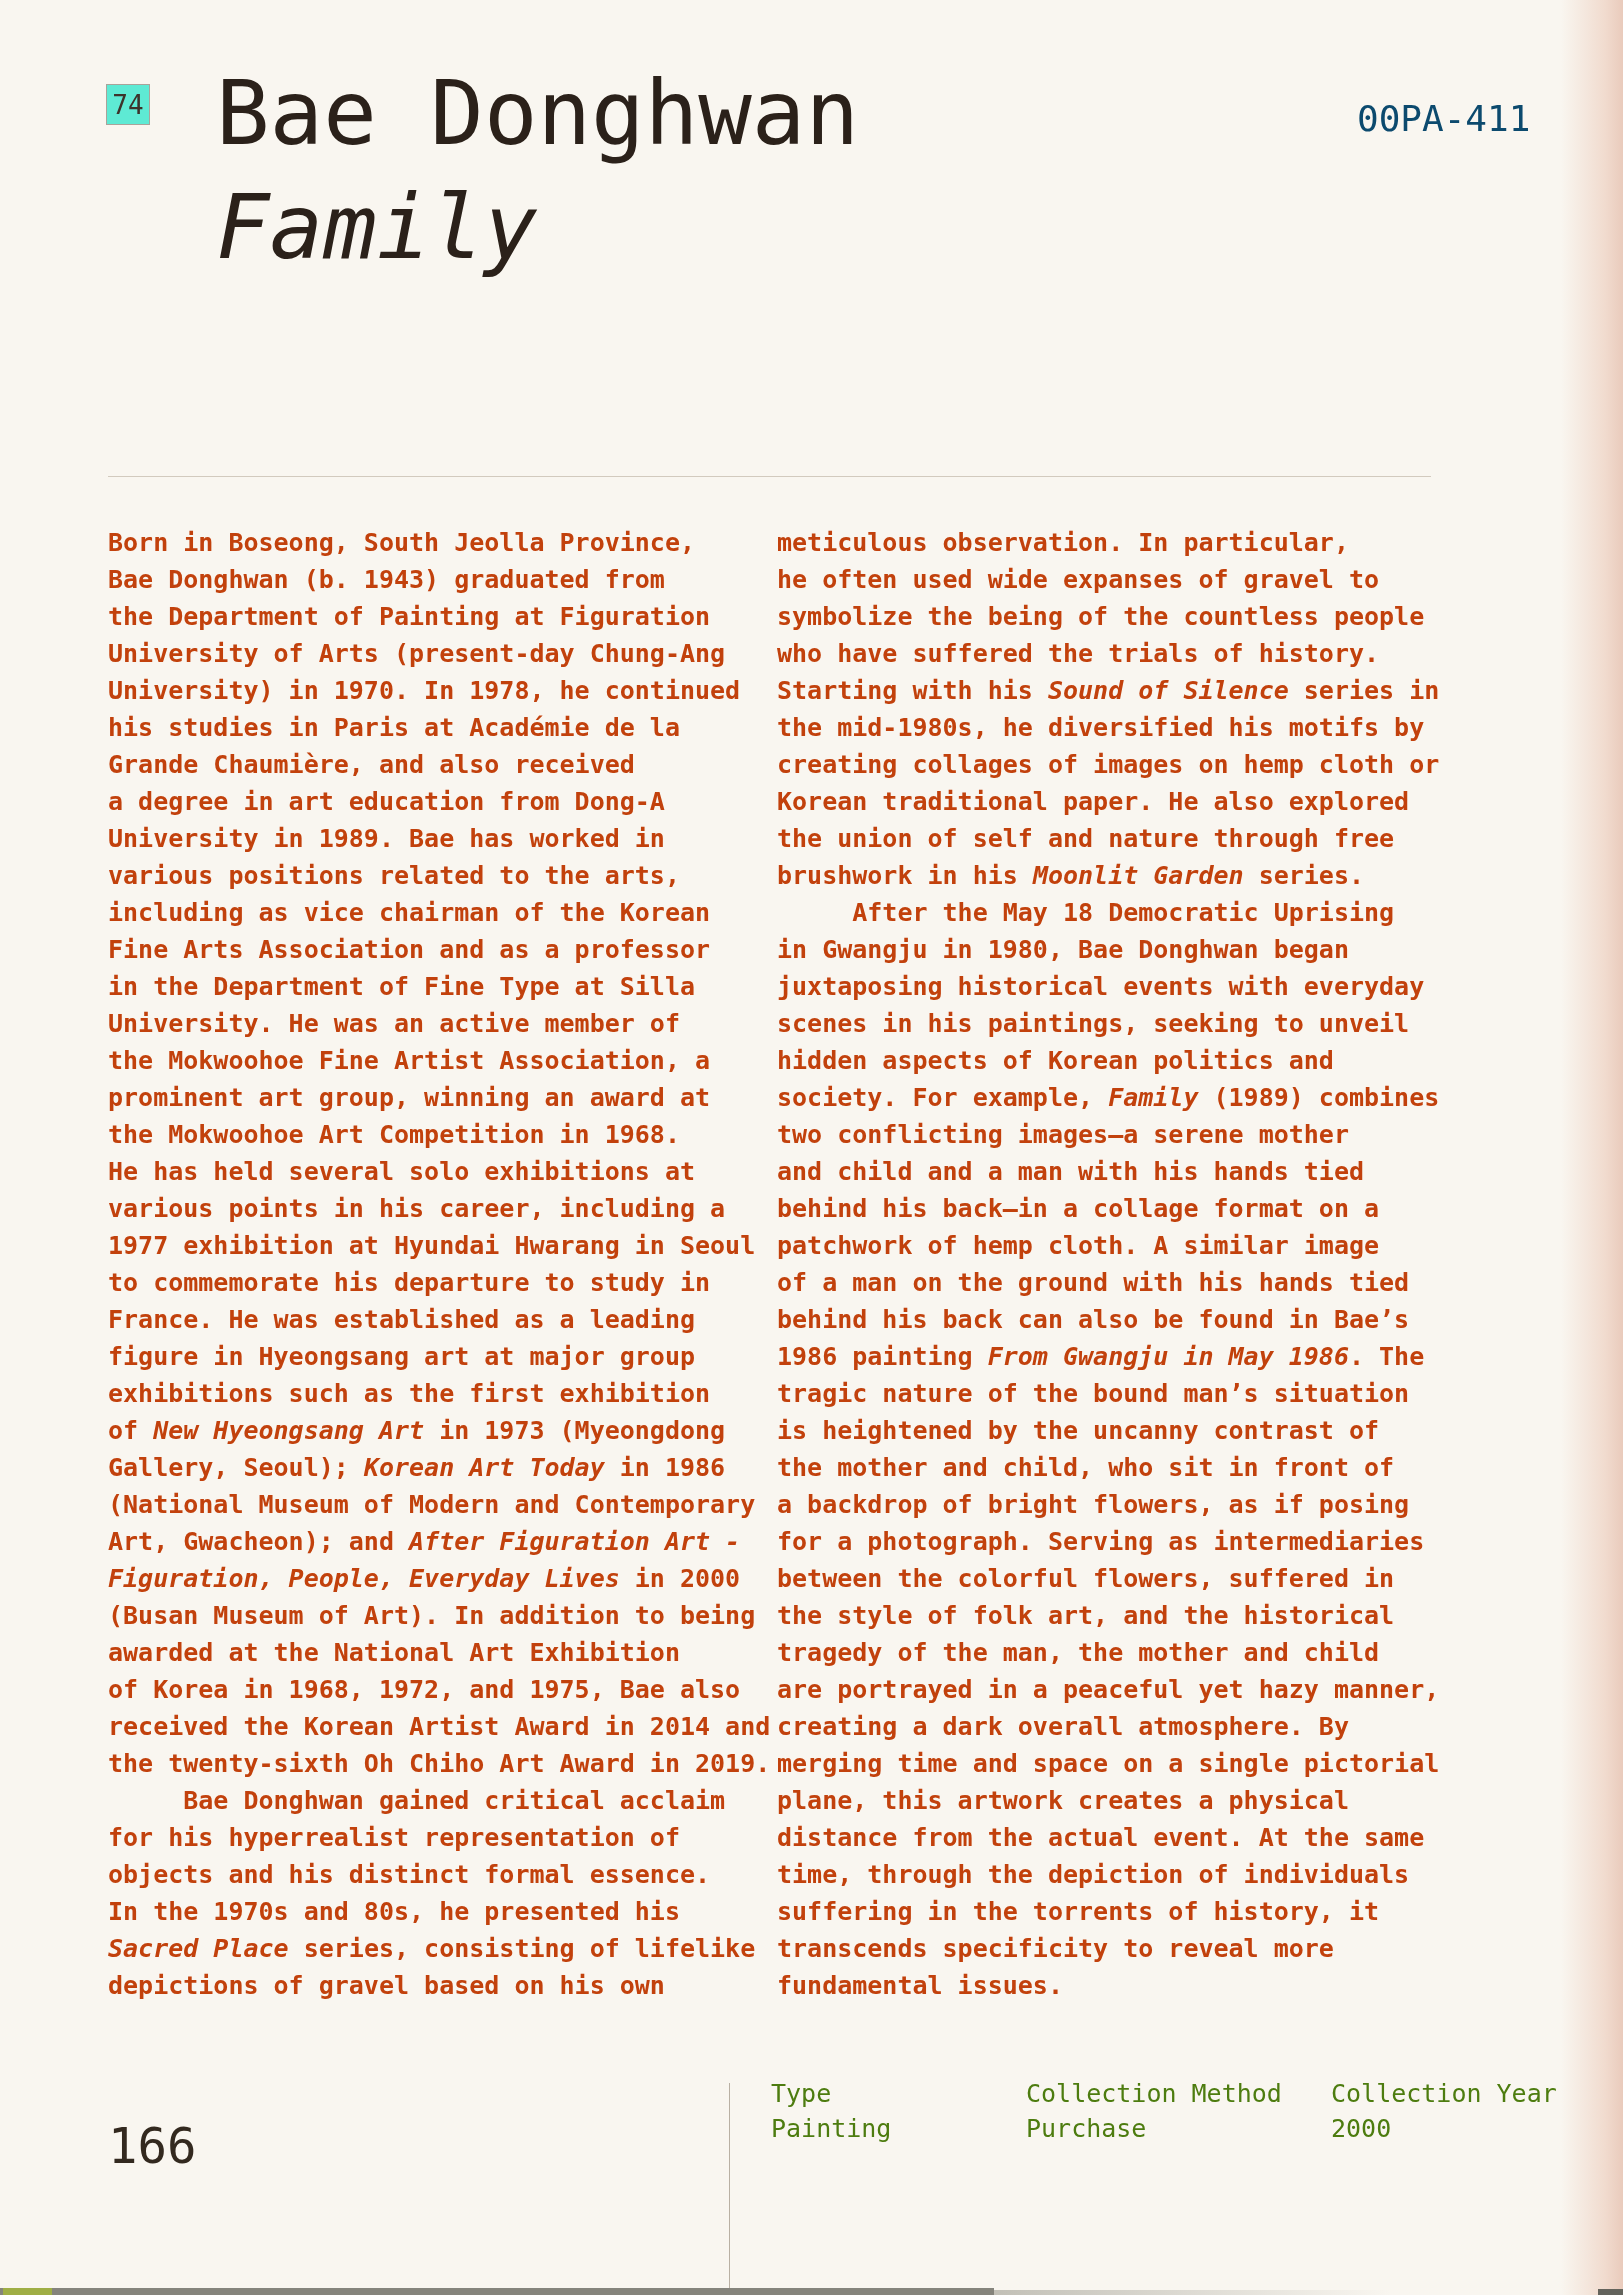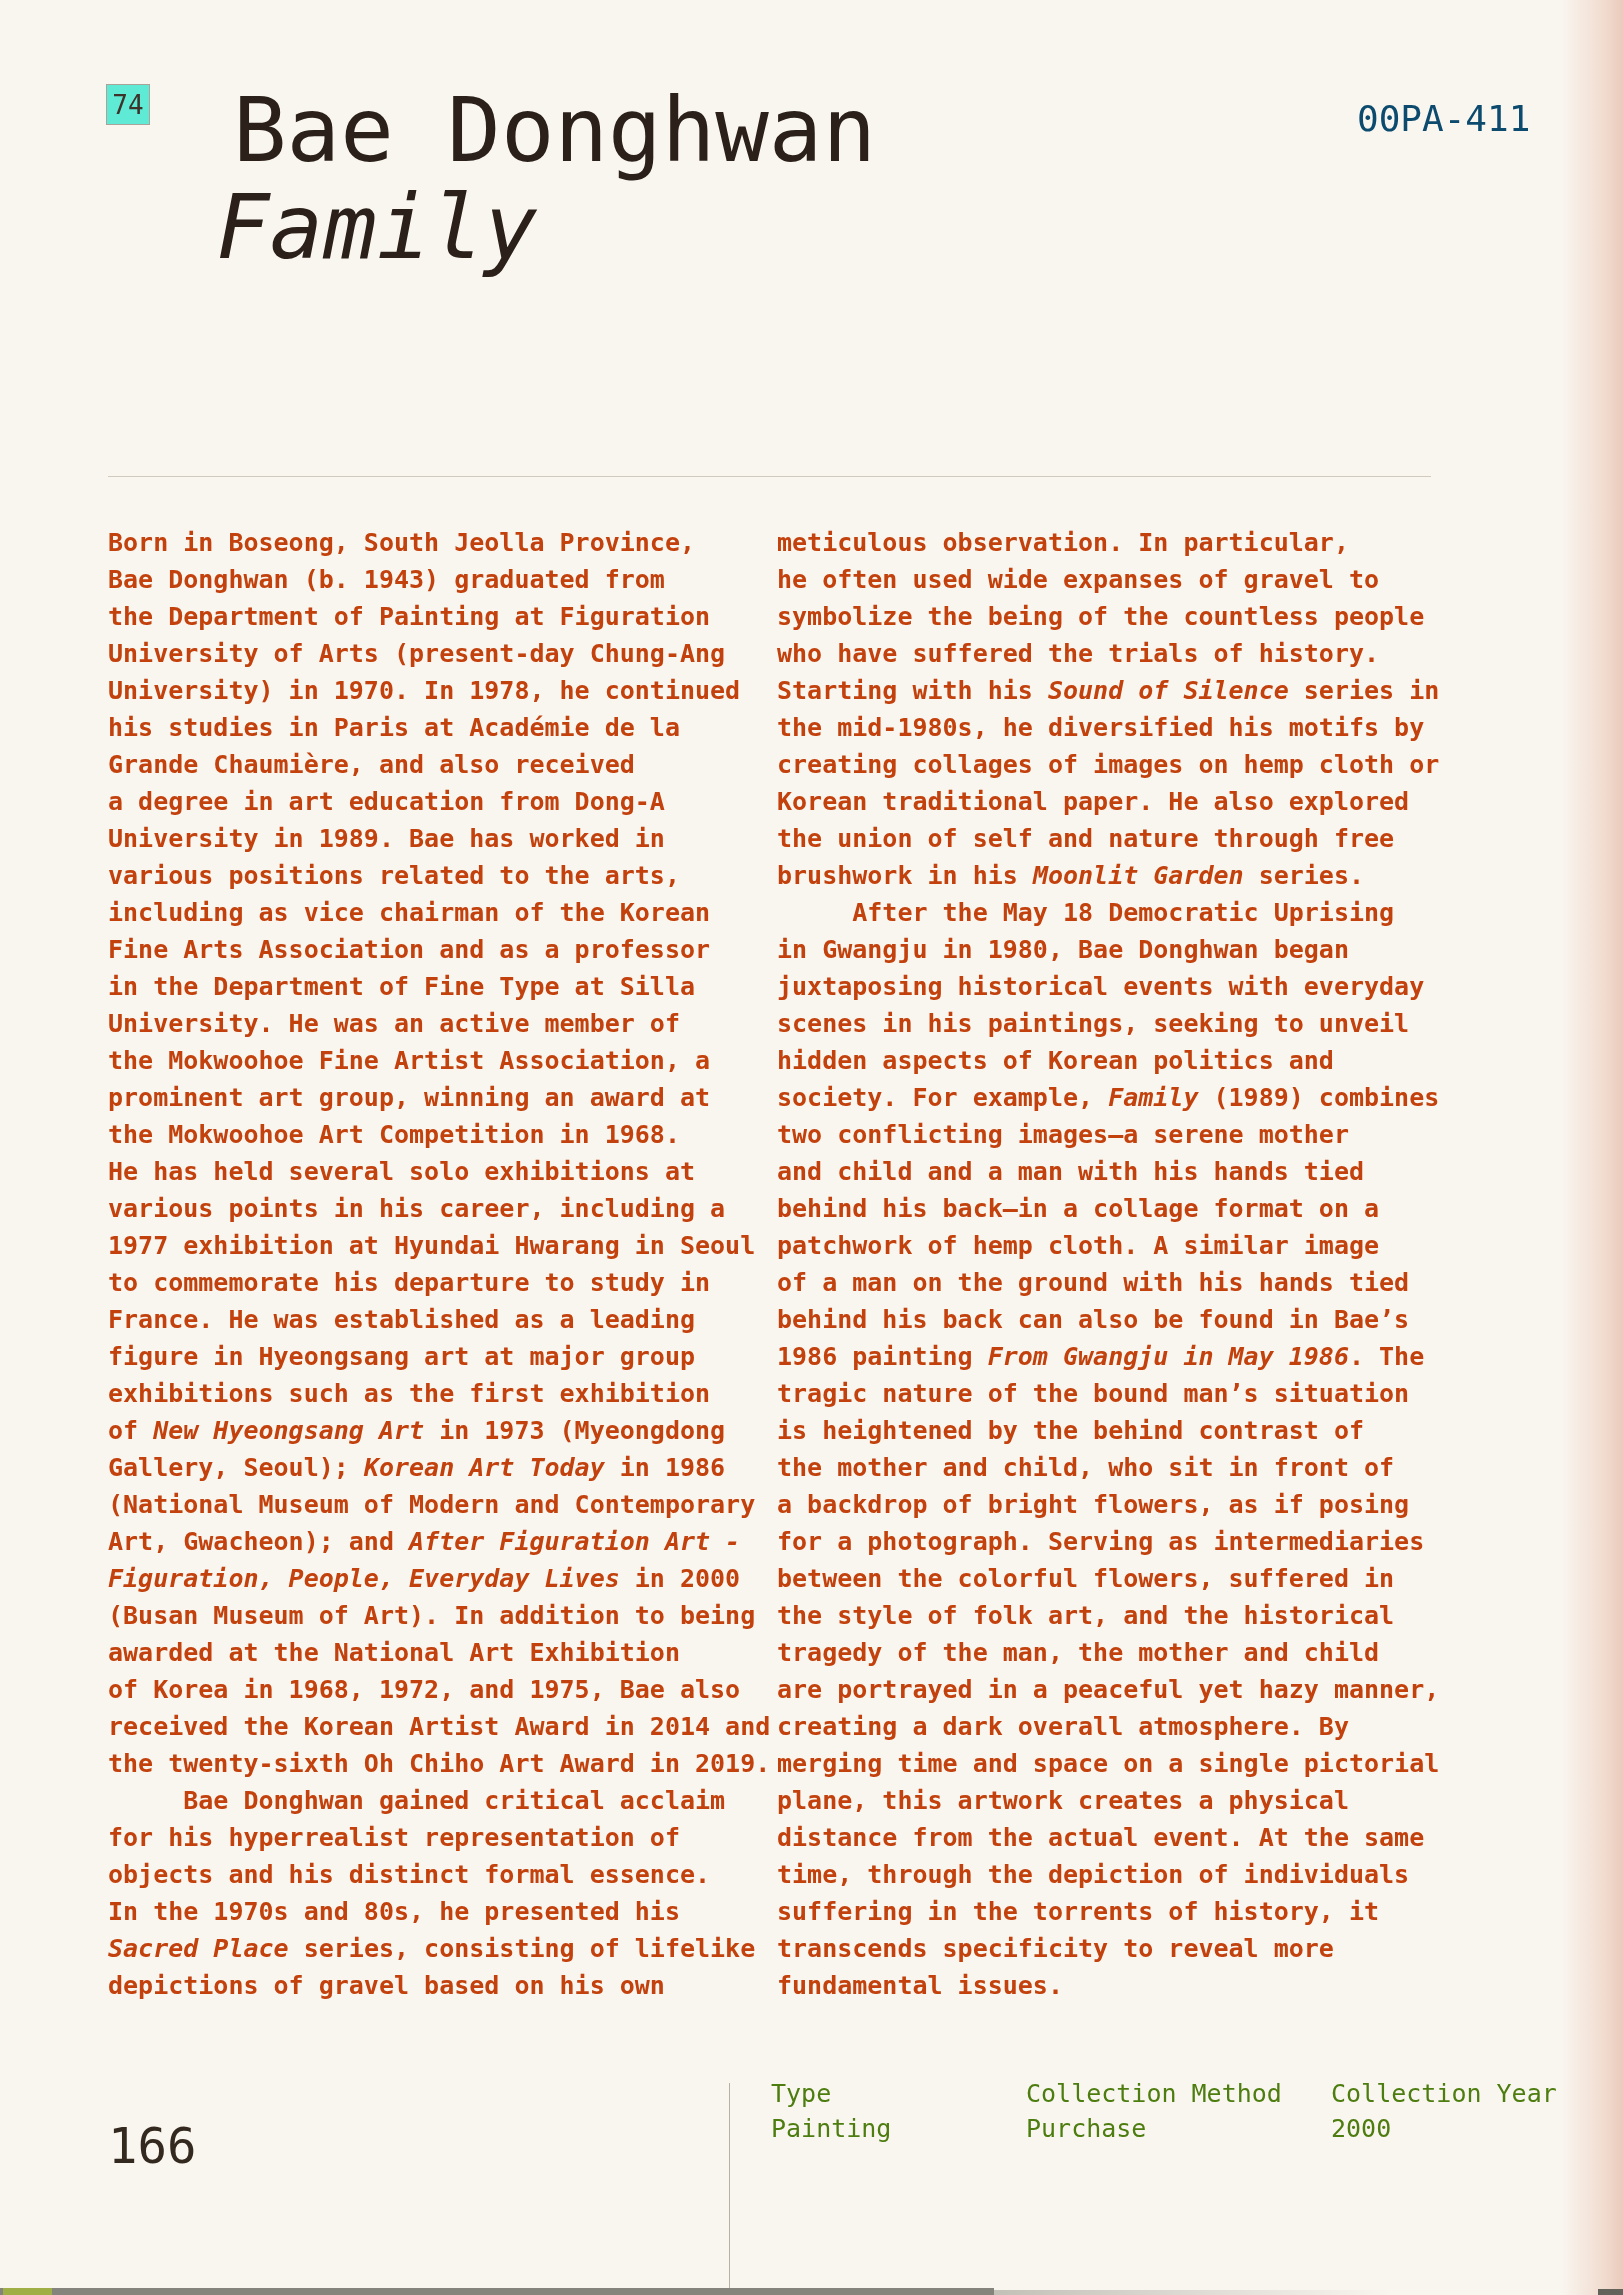--- a/index.html
+++ b/index.html
@@ -74,21 +74,21 @@
 </style>
 </head>
 <body>
 
 <div class="page">
 
   <div class="num-box">
     <span>74</span>
   </div>
 
-  <h1 class="artist-title" style="margin:17px;">Bae Donghwan</h1>
+  <h1 class="artist-title" style="margin:0;">Bae Donghwan</h1>
   <h2 class="work-title" style="margin:0;">Family</h2>
 
   <div class="acc-code">00PA-411</div>
 
   <div class="rule"></div>
 
   <div class="col col-left">
       <div class="tl">Born in Boseong, South Jeolla Province,</div>
       <div class="tl">Bae Donghwan (b. 1943) graduated from</div>
       <div class="tl">the Department of Painting at Figuration</div>
@@ -148,21 +148,21 @@
       <div class="tl">hidden aspects of Korean politics and</div>
       <div class="tl">society. For example, <em>Family</em> (1989) combines</div>
       <div class="tl">two conflicting images—a serene mother</div>
       <div class="tl">and child and a man with his hands tied</div>
       <div class="tl">behind his back—in a collage format on a</div>
       <div class="tl">patchwork of hemp cloth. A similar image</div>
       <div class="tl">of a man on the ground with his hands tied</div>
       <div class="tl">behind his back can also be found in Bae’s</div>
       <div class="tl">1986 painting <em>From Gwangju in May 1986</em>. The</div>
       <div class="tl">tragic nature of the bound man’s situation</div>
-      <div class="tl">is heightened by the behind contrast of</div>
+      <div class="tl">is heightened by the uncanny contrast of</div>
       <div class="tl">the mother and child, who sit in front of</div>
       <div class="tl">a backdrop of bright flowers, as if posing</div>
       <div class="tl">for a photograph. Serving as intermediaries</div>
       <div class="tl">between the colorful flowers, suffered in</div>
       <div class="tl">the style of folk art, and the historical</div>
       <div class="tl">tragedy of the man, the mother and child</div>
       <div class="tl">are portrayed in a peaceful yet hazy manner,</div>
       <div class="tl">creating a dark overall atmosphere. By</div>
       <div class="tl">merging time and space on a single pictorial</div>
       <div class="tl">plane, this artwork creates a physical</div>

